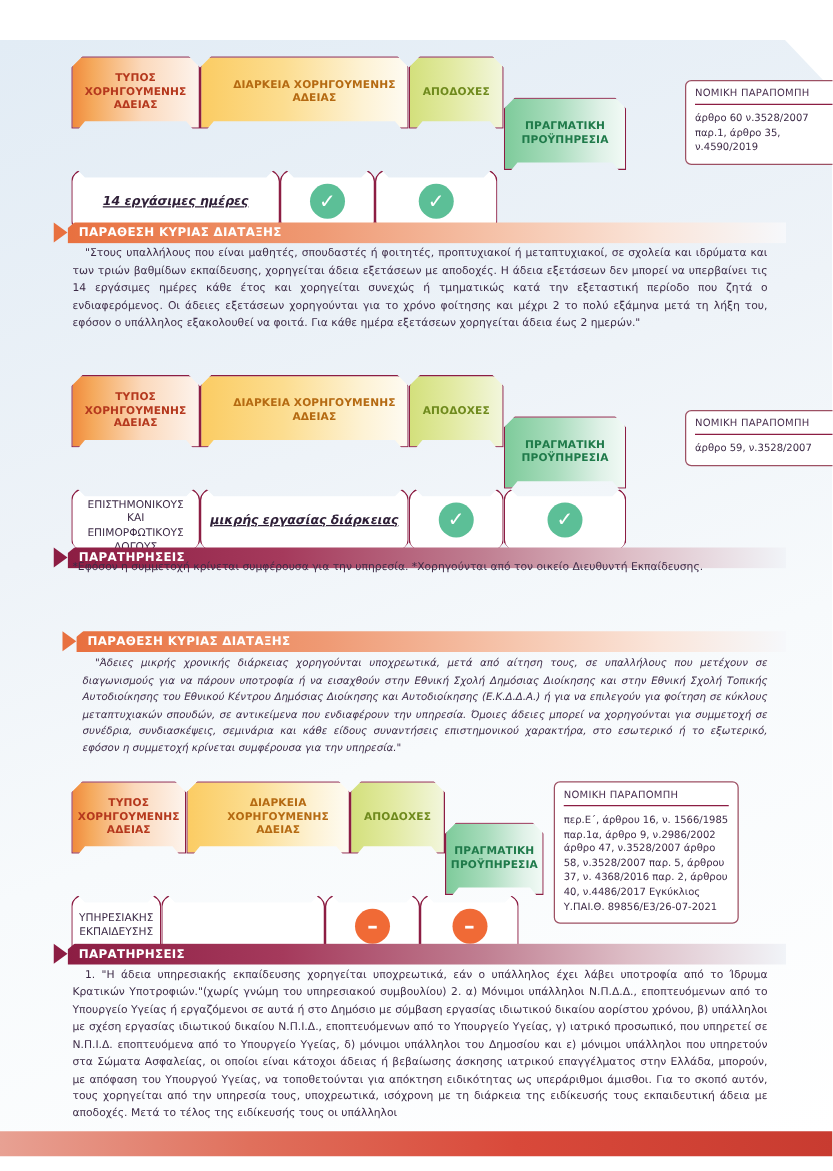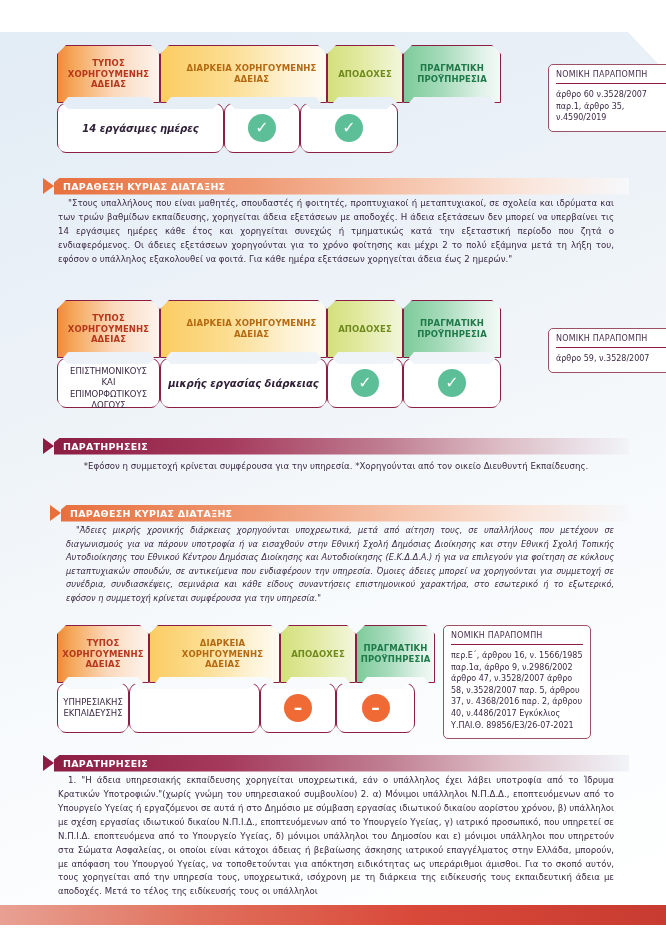--- a/index.html
+++ b/index.html
@@ -81,36 +81,36 @@
     line-height: 1.28;
     letter-spacing: .1px;
     border-radius: 9px 9px 0 0;
     -webkit-clip-path: polygon(9px 0, calc(100% - 9px) 0, 100% 9px, 100% 100%, calc(100% - 6px) 100%, calc(100% - 11px) calc(100% - 6px), 11px calc(100% - 6px), 6px 100%, 0 100%, 0 9px);
     clip-path: polygon(9px 0, calc(100% - 9px) 0, 100% 9px, 100% 100%, calc(100% - 6px) 100%, calc(100% - 11px) calc(100% - 6px), 11px calc(100% - 6px), 6px 100%, 0 100%, 0 9px);
   }
 
   .hdr-type  { background: linear-gradient(to right, #f08a3c 0%, #f5a95c 16%, #fbd9bc 55%, #fdf3ec 100%); color: #b5381d; }
   .hdr-dur   { background: linear-gradient(to right, #fbcc63 0%, #fcdd90 40%, #fdf2d4 78%, #fefbf2 100%); color: #b56a12; padding-left: 20px; }
   .hdr-pay   { background: linear-gradient(to right, #d3e07c 0%, #e2eaa2 45%, #f2f6dc 100%); color: #6f8a1d; }
-  .hdr-serv  { background: linear-gradient(to right, #7ecb9b 0%, #a8dcbc 42%, #dff1e7 80%, #f2faf6 100%); color: #1f7a4a; }
+  .hdr-serv  { background: linear-gradient(to right, #7ecb9b 0%, #a8dcbc 42%, #dff1e7 80%, #f2faf6 100%); color: #1f7a4a; margin-top: 33px; }
 
   
   .val {
     height: 50px;
     background: #ffffff;
     padding: 2px 5px;
     font-size: 8.5px;
     line-height: 1.3;
     color: #3c2a46;
     border-radius: 9px;
     -webkit-clip-path: polygon(0 6px, 5px 0, 11px 6px, calc(100% - 11px) 6px, calc(100% - 5px) 0, 100% 6px, 100% calc(100% - 7px), calc(100% - 6px) 100%, 6px 100%, 0 calc(100% - 7px));
     clip-path: polygon(0 6px, 5px 0, 11px 6px, calc(100% - 11px) 6px, calc(100% - 5px) 0, 100% 6px, 100% calc(100% - 7px), calc(100% - 6px) 100%, 6px 100%, 0 calc(100% - 7px));
   }
 
-  .val.bold-it { font-weight: bold; font-style: italic; font-size: 10px; color: #2f2038; }
+  .val.bold-it { font-weight: bold; font-style: italic; font-size: 10px; color: #2f2038; text-decoration: underline; }
 
   
   .mark {
     width: 28px; height: 28px;
     border-radius: 50%;
     display: flex; align-items: center; justify-content: center;
     color: #ffffff;
   }
   .mark-yes { background: #5cbf97; }
   .mark-no  { background: #f06a36; }
@@ -261,21 +261,21 @@
       </div>
     </div>
 
     <div class="banner dark" style="left:43px; top:432px; width:586px;">
       <div class="arrow"></div>
       <div class="bar" style="width:575px;">
         <span class="bar-label">ΠΑΡΑΤΗΡΗΣΕΙΣ</span>
       </div>
     </div>
 
-    <div class="para" style="left:58px; top:460px; width:556px; text-align:center;">*Εφόσον η συμμετοχή κρίνεται συμφέρουσα για την υπηρεσία. *Χορηγούνται από τον οικείο Διευθυντή Εκπαίδευσης.</div>
+    <div class="para" style="left:58px; top:448px; width:556px; text-align:left;">*Εφόσον η συμμετοχή κρίνεται συμφέρουσα για την υπηρεσία. *Χορηγούνται από τον οικείο Διευθυντή Εκπαίδευσης.</div>
 
     <div class="banner" style="left:50px; top:499px; width:579px;">
       <div class="arrow"></div>
       <div class="bar" style="width:568px;">
         <span class="bar-label">ΠΑΡΑΘΕΣΗ ΚΥΡΙΑΣ ΔΙΑΤΑΞΗΣ</span>
       </div>
     </div>
 
     <div class="para italic indent" style="left:66px; top:524px; width:548px;">"Άδειες μικρής χρονικής διάρκειας χορηγούνται υποχρεωτικά, μετά από αίτηση τους, σε  υπαλλήλους που μετέχουν σε διαγωνισμούς για να πάρουν υποτροφία ή να εισαχθούν στην Εθνική Σχολή Δημόσιας Διοίκησης και στην Εθνική Σχολή Τοπικής Αυτοδιοίκησης του Εθνικού Κέντρου Δημόσιας Διοίκησης και Αυτοδιοίκησης (Ε.Κ.Δ.Δ.Α.) ή για να επιλεγούν για φοίτηση σε κύκλους μεταπτυχιακών σπουδών, σε αντικείμενα που  ενδιαφέρουν την υπηρεσία. Όμοιες άδειες μπορεί να χορηγούνται για συμμετοχή σε συνέδρια, συνδιασκέψεις, σεμινάρια και κάθε είδους συναντήσεις επιστημονικού χαρακτήρα, στο εσωτερικό ή το εξωτερικό, εφόσον η συμμετοχή κρίνεται συμφέρουσα για την υπηρεσία."</div>
 

